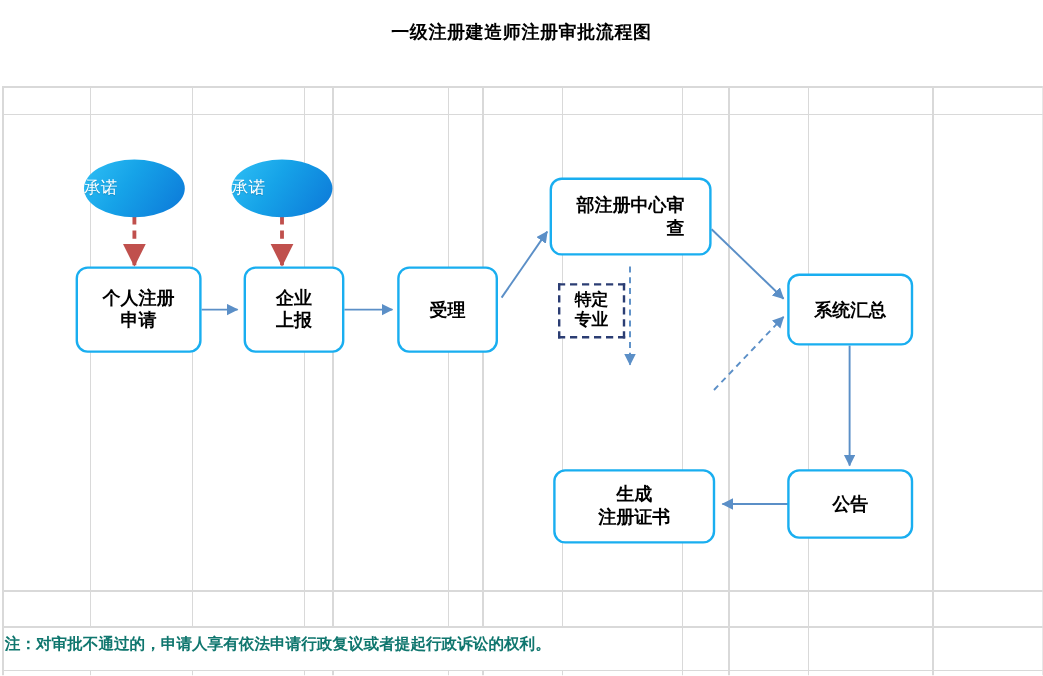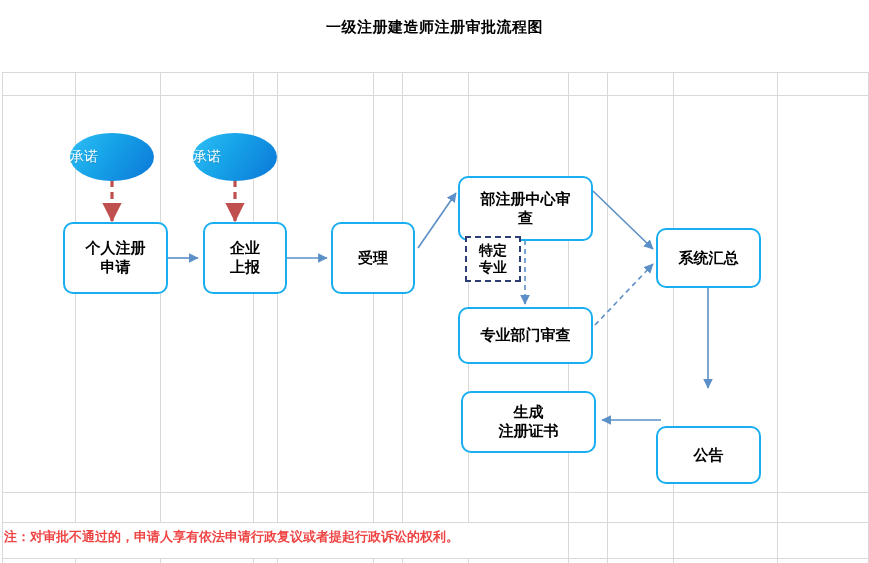--- a/index.html
+++ b/index.html
@@ -39,21 +39,21 @@
     font-family: "DejaVu Sans", "Liberation Sans", sans-serif;
   }
 
   
   #footnote {
     position: absolute;
     left: 4px;
     top: 528px;
     font-size: 13px;
     font-weight: bold;
-    color: #ef4444;
+    color: #0f766e;
     white-space: nowrap;
   }
 
   
   .node {
     position: absolute;
     box-sizing: border-box;
     background: #ffffff;
     border: 2px solid #19AEF0;
     border-radius: 10px;
@@ -188,43 +188,40 @@
     <div>
       <div>企业</div>
       <div>上报</div>
     </div>
   </div>
 
   <div class="node" style="left:331px; top:222px; width:84px; height:72px;">
     <span>受理</span>
   </div>
 
-  <div class="node" style="left:458px; top:176px; width:135px; height:65px;">
+  <div class="node" style="left:458px; top:148px; width:135px; height:65px;text-align:right;">
     <div>
       <div>部注册中心审</div>
       <div>查</div>
     </div>
   </div>
 
   <div class="node dashed" style="left:465px; top:236px; width:56px; height:46px;">
     <div>
       <div>特定</div>
       <div>专业</div>
     </div>
   </div>
 
-  <div class="node" style="left:458px; top:307px; width:135px; height:57px;">
-    <span>专业部门审查</span>
-  </div>
 
   <div class="node" style="left:656px; top:228px; width:105px; height:60px;">
     <span>系统汇总</span>
   </div>
 
-  <div class="node" style="left:656px; top:391px; width:105px; height:58px;margin-top:35px;">
+  <div class="node" style="left:656px; top:391px; width:105px; height:58px;">
     <span>公告</span>
   </div>
 
   <div class="node" style="left:461px; top:391px; width:135px; height:62px;">
     <div>
       <div>生成</div>
       <div>注册证书</div>
     </div>
   </div>
 

